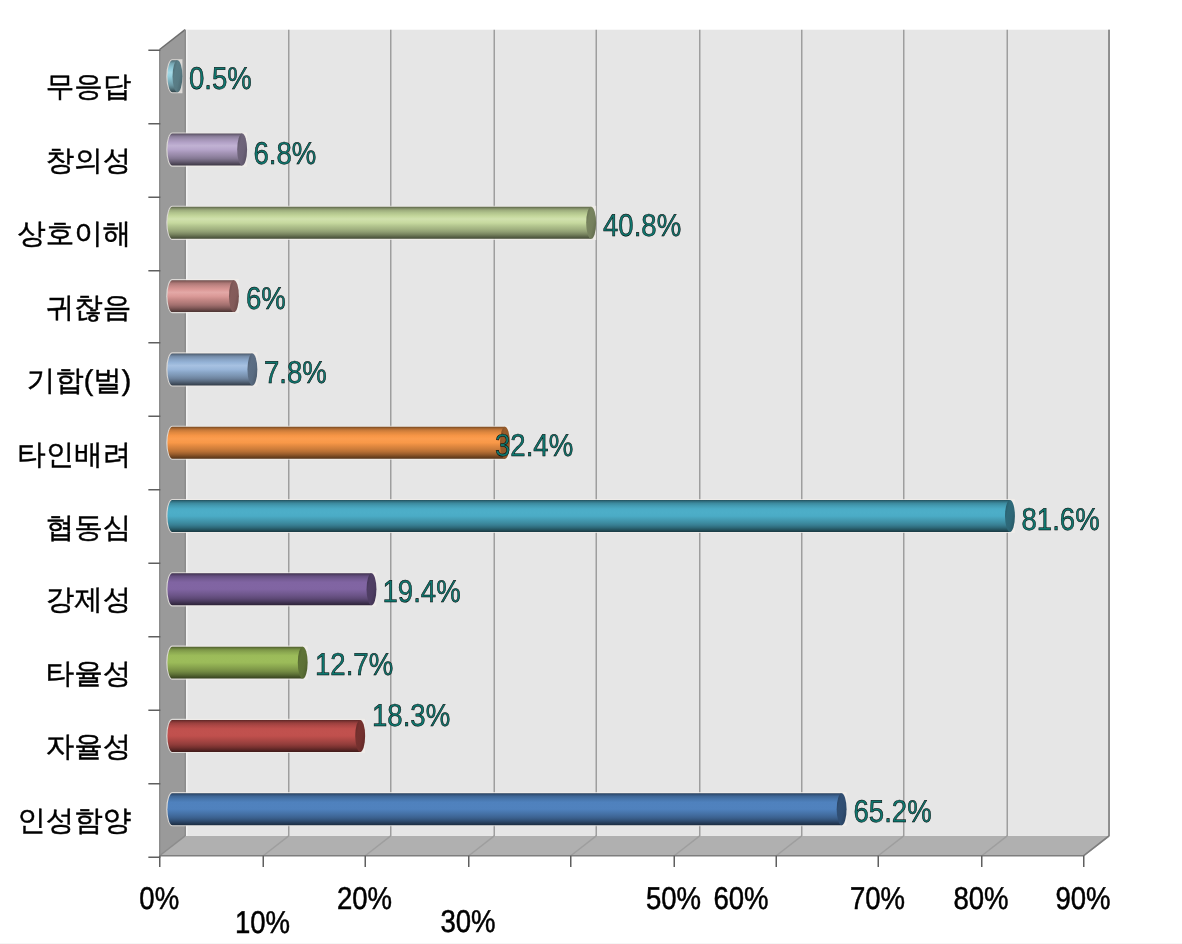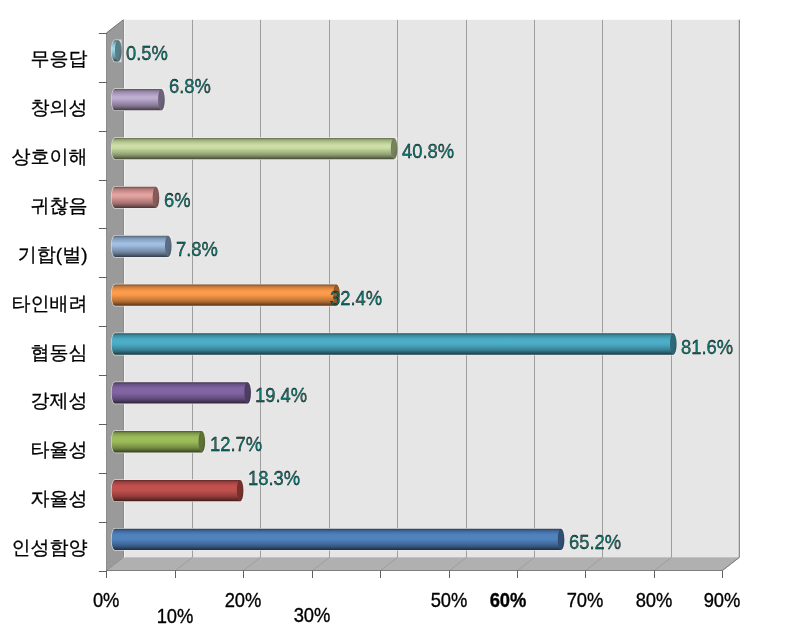--- a/index.html
+++ b/index.html
@@ -380,27 +380,27 @@
     <div class="catlabel" style="right: 700.5px; top: 440.341px; width: 220px;">타율성</div>
     <div class="catlabel" style="right: 700.5px; top: 489.205px; width: 220px;">자율성</div>
     <div class="catlabel" style="right: 700.5px; top: 538.068px; width: 220px;">인성함양</div>
 
     <div class="axlabel" style="left: 56.4px; top: 589px; width: 100px;"><span>0%</span></div>
     <div class="axlabel" style="left: 124.833px; top: 589px; width: 100px; margin-top: 16px;"><span>10%</span></div>
     <div class="axlabel" style="left: 193.267px; top: 589px; width: 100px;"><span>20%</span></div>
     <div class="axlabel" style="left: 261.7px; top: 604px; width: 100px; text-decoration: underline;"><span>30%</span></div>
     <div class="axlabel" style="left: 330.133px; top: 589px; width: 100px; margin-top: 48px;"><span>40%</span></div>
     <div class="axlabel" style="left: 398.567px; top: 589px; width: 100px;"><span>50%</span></div>
-    <div class="axlabel" style="left: 458px; top: 589px; width: 100px; font-weight: bold;"><span>60%</span></div>
+    <div class="axlabel" style="left: 444px; top: 589px; width: 100px;"><span>60%</span></div>
     <div class="axlabel" style="left: 535.433px; top: 589px; width: 100px;"><span>70%</span></div>
     <div class="axlabel" style="left: 603.867px; top: 589px; width: 100px;"><span>80%</span></div>
     <div class="axlabel" style="left: 672.3px; top: 589px; width: 100px;"><span>90%</span></div>
 
     <div class="dlabel" style="left: 126.022px; top: 42.3318px;"><span>0.5%</span></div>
-    <div class="dlabel" style="left: 169.135px; top: 75px;"><span>6.8%</span></div>
+    <div class="dlabel" style="left: 169.135px; top: 92px;"><span>6.8%</span></div>
     <div class="dlabel" style="left: 401.808px; top: 140.059px;"><span>40.8%</span></div>
     <div class="dlabel" style="left: 163.66px; top: 188.923px;"><span>6%</span></div>
     <div class="dlabel" style="left: 175.978px; top: 237.786px;"><span>7.8%</span></div>
     <div class="dlabel" style="left: 330px; top: 286.65px;"><span>32.4%</span></div>
     <div class="dlabel" style="left: 681.016px; top: 335.514px;"><span>81.6%</span></div>
     <div class="dlabel" style="left: 255.361px; top: 384.377px;"><span>19.4%</span></div>
     <div class="dlabel" style="left: 209.51px; top: 433.241px;"><span>12.7%</span></div>
     <div class="dlabel" style="left: 247.833px; top: 467px;"><span>18.3%</span></div>
     <div class="dlabel" style="left: 568.785px; top: 530.968px;"><span>65.2%</span></div>
   </div>

